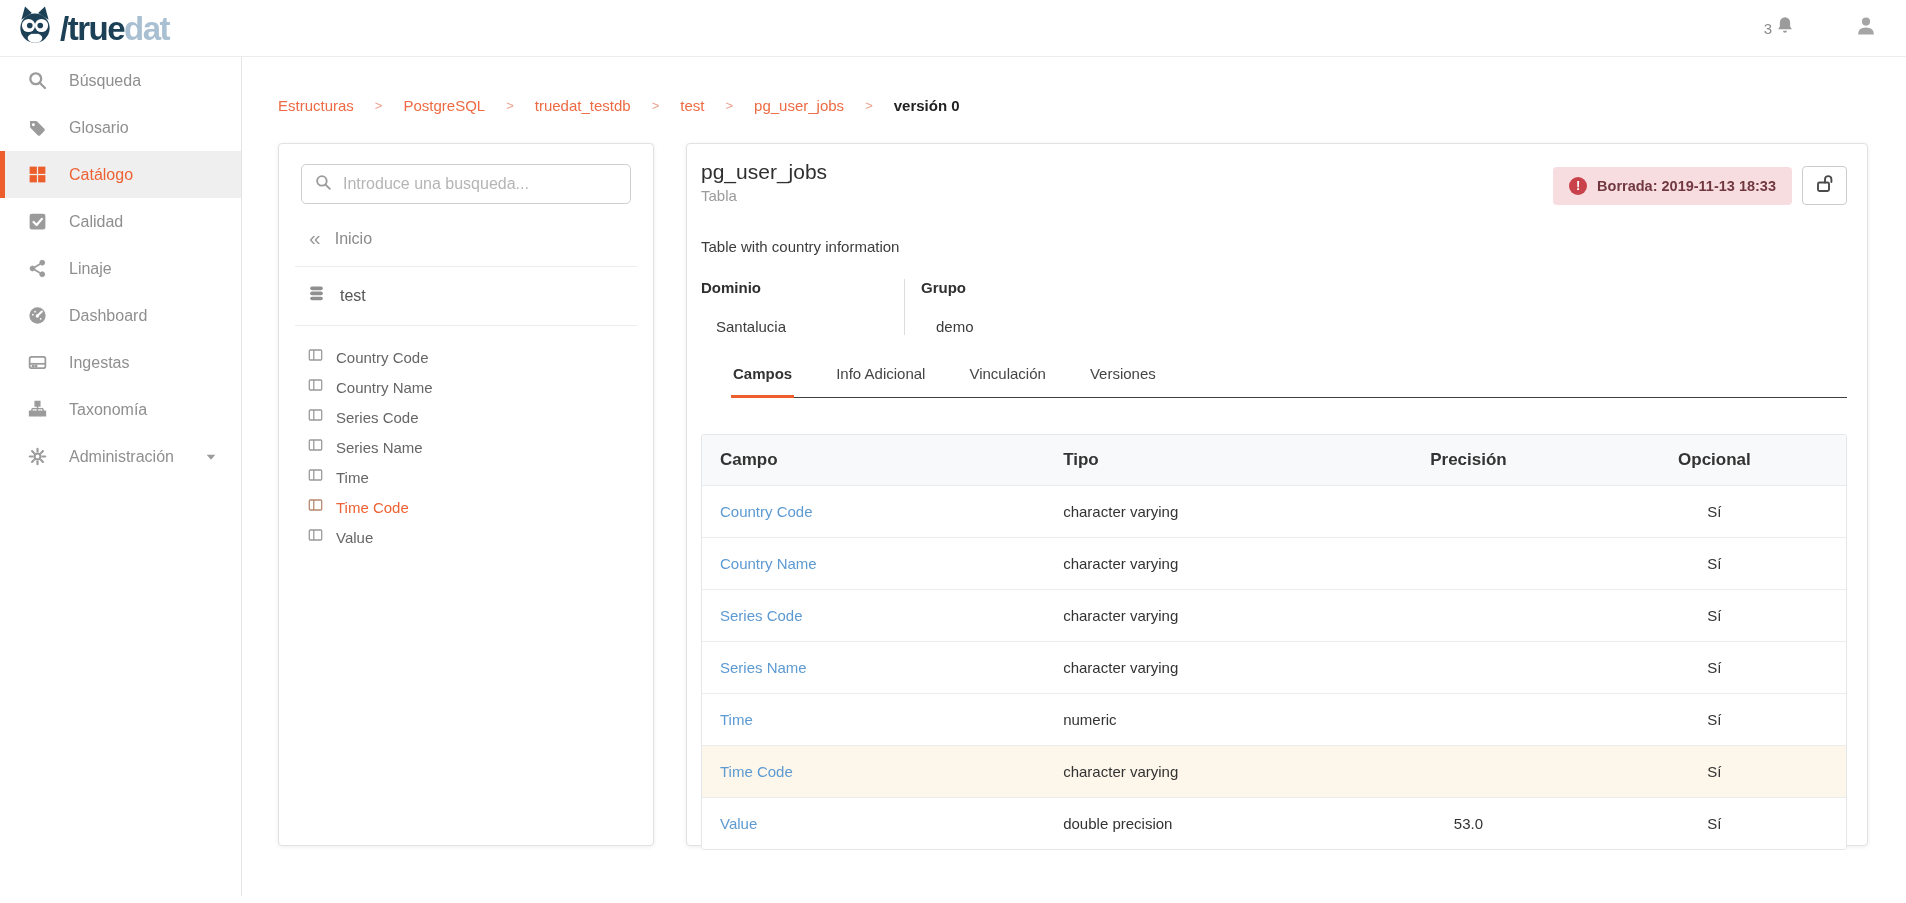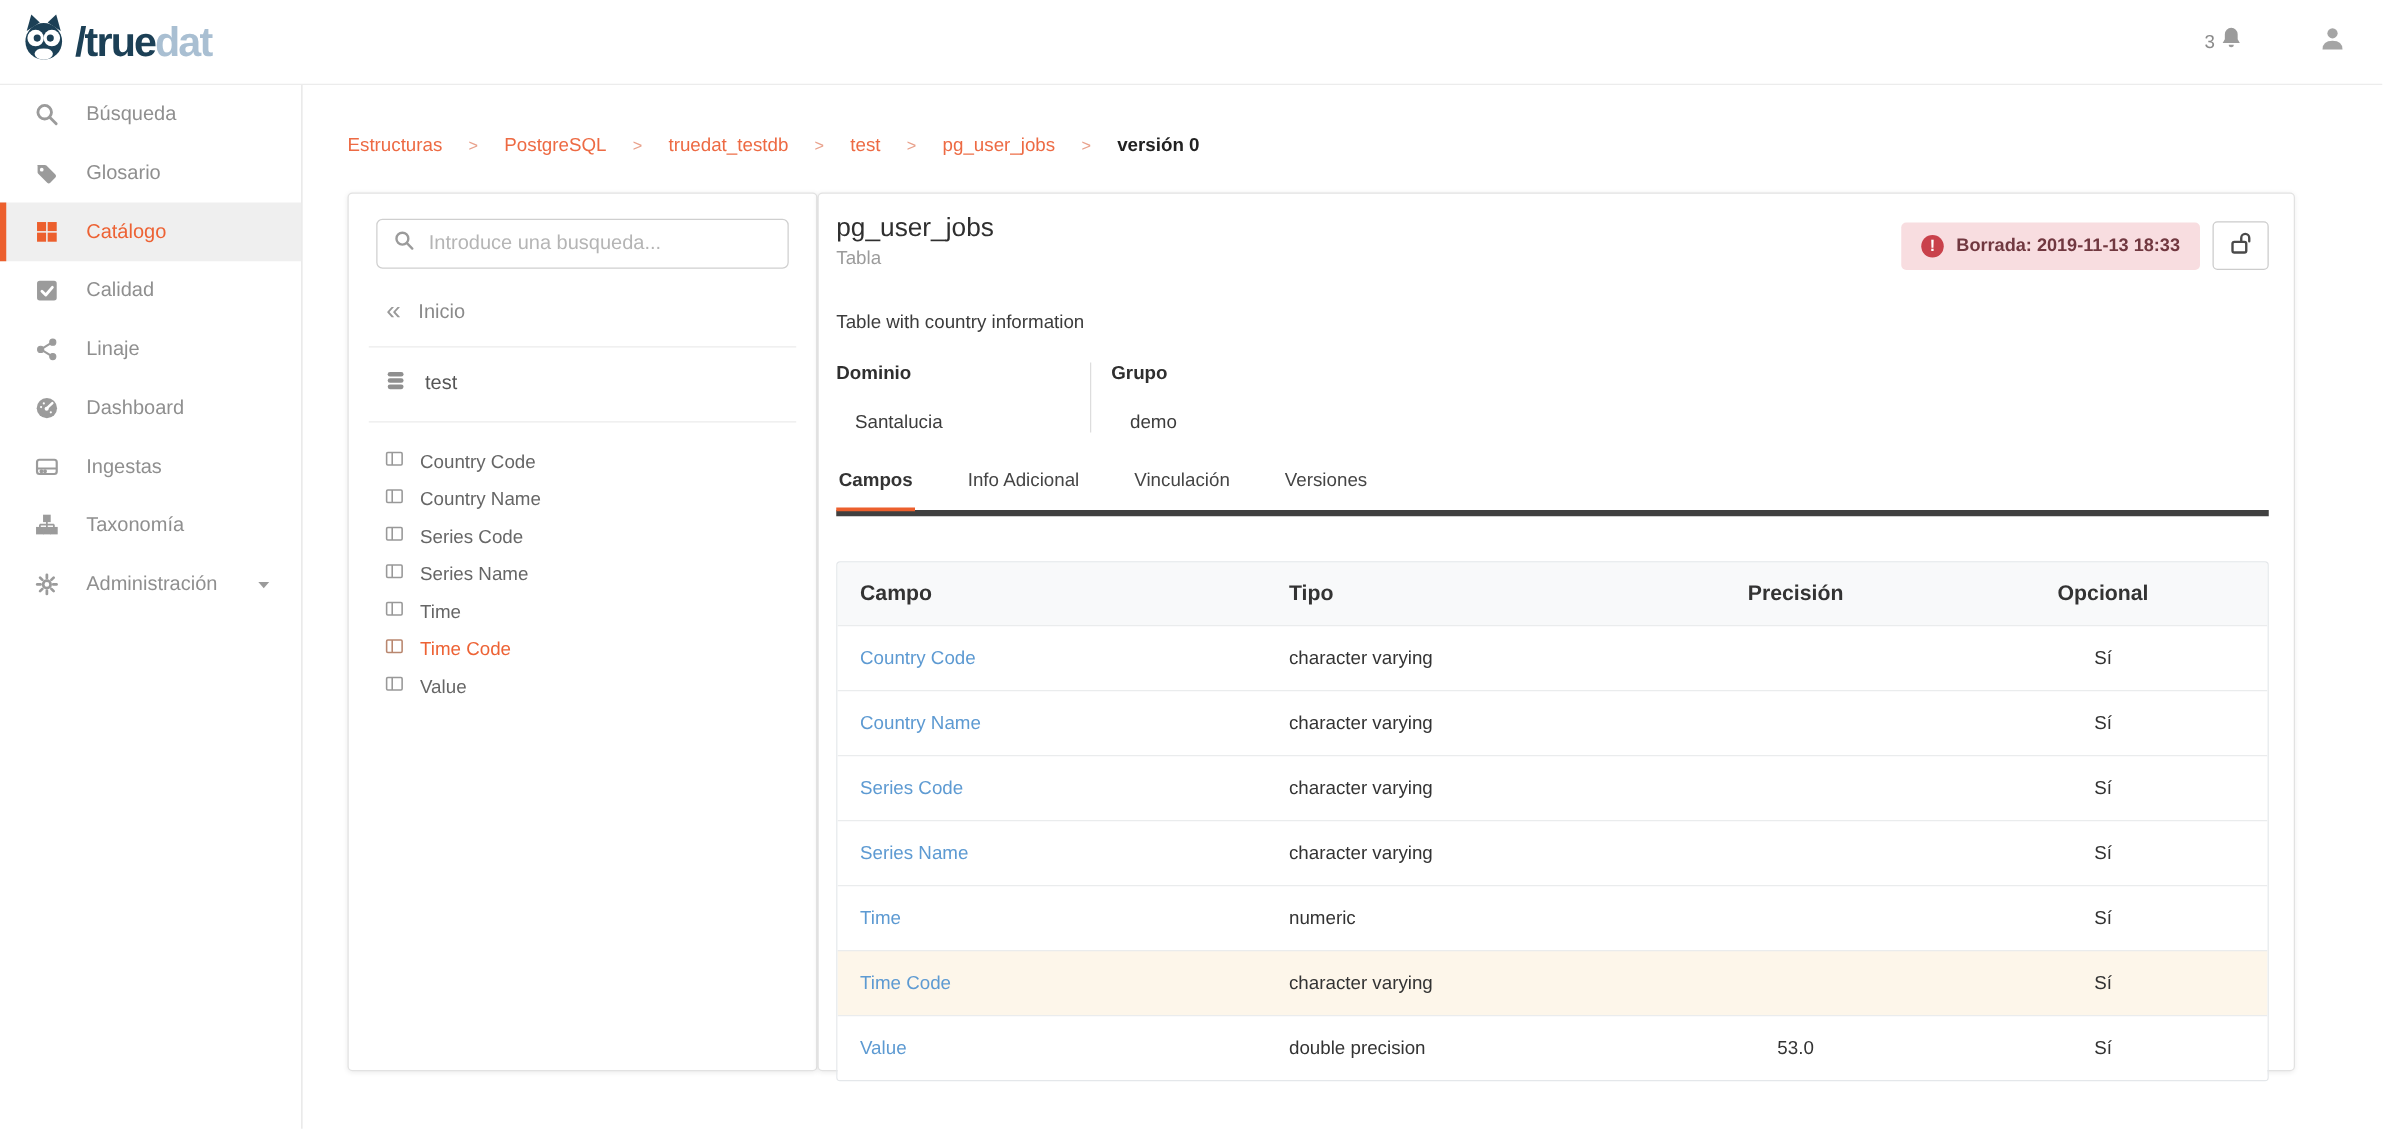--- a/index.html
+++ b/index.html
@@ -1,20 +1,20 @@
 <!DOCTYPE html>
 <html><head>
 <meta charset="utf-8">
 <style>
   * { margin:0; padding:0; box-sizing:border-box; }
   html,body { width:1906px; height:903px; overflow:hidden; background:#fff;
               font-family:"Liberation Sans", sans-serif; }
 
   
-  .top-header { height:68px; background:#fff; border-bottom:1px solid #ececec;
+  .top-header { height:57px; background:#fff; border-bottom:1px solid #ececec;
                 display:flex; align-items:center; justify-content:space-between; padding:0 28px 0 14px; }
   .logo { display:flex; align-items:center; gap:4px; cursor:pointer; }
   .logo-text { font-size:33px; font-weight:700; letter-spacing:-1.5px; line-height:1; }
   .logo-primary { color:#1c4056; }
   .logo-secondary { color:#a9bfd2; }
   .header-right { display:flex; align-items:center; gap:58px; }
   .notif { display:flex; align-items:center; gap:2px; cursor:pointer; }
   .notif-count { font-size:15px; color:#8a8a8a; }
   .user-btn { cursor:pointer; display:flex; align-items:center; }
 
@@ -34,21 +34,21 @@
   .side-item.active .s-label { color:#ed6234; }
   .side-chevron { margin-left:auto; margin-right:22px; width:16px; height:16px; color:#9b9b9b; display:flex; }
 
   
   .breadcrumb { font-size:15px; display:flex; align-items:center; gap:21px; margin-bottom:29px; }
   .bc-link { color:#ed6a43; cursor:pointer; }
   .bc-sep { color:#e9a18b; font-size:13px; }
   .bc-current { color:#222; font-weight:700; }
 
   
-  .panels { display:flex; align-items:flex-end; }
+  .panels { display:flex; gap:32px; align-items:flex-end; }
   .panel { background:#fff; border:1px solid #e2e2e2; border-radius:4px;
            box-shadow:0 1px 4px rgba(0,0,0,0.07); }
   .tree-panel { width:376px; height:703px; padding:20px 22px; }
   .main-panel { width:1182px; height:703px; padding:16px 20px 0 14px; }
 
   
   .search-box { height:40px; border:1px solid #cfcfcf; border-radius:5px; display:flex;
                 align-items:center; padding:0 12px; gap:10px; }
   .search-box svg { flex-shrink:0; color:#9b9b9b; }
   .search-box input { border:none; outline:none; font-size:16px; color:#444; width:100%;
@@ -83,21 +83,21 @@
               display:flex; align-items:center; justify-content:center; cursor:pointer; }
   .mp-desc { font-size:15px; color:#3c3c3c; margin-top:33px; }
   .meta-row { display:flex; margin-top:24px; }
   .meta-col { width:203px; }
   .meta-col + .meta-divider + .meta-col { padding-left:16px; }
   .meta-divider { width:1px; background:#ddd; margin:0 0 0 0; }
   .meta-label { font-size:15px; font-weight:700; color:#2f2f2f; }
   .meta-value { font-size:15px; color:#3c3c3c; margin-top:22px; padding-left:15px; }
 
   
-  .tabs { display:flex; margin-top:30px; border-bottom:5px solid #404040; }
+  .tabs { display:flex; margin-top:30px; border-bottom:1px solid #404040;margin-left:30px; }
   .tab { font-size:15px; color:#454545; padding:0 2px 13px 2px; margin-right:40px; cursor:pointer;
          border-bottom:3px solid transparent; margin-bottom:-1px; }
   .tab.active { font-weight:700; color:#333; border-bottom-color:#ec5f2d; }
 
   
   .data-table { margin-top:36px; border:1px solid #e4e7ea; border-radius:3px; overflow:hidden; }
   .t-row { display:flex; align-items:center; height:52px; border-top:1px solid #eaeced; background:#fff; }
   .t-row.t-head { height:50px; background:#f8f9fa; border-top:none; }
   .t-row.highlight { background:#fdf6ea; }
   .t-cell { padding:0 18px; font-size:15px; color:#333; }

